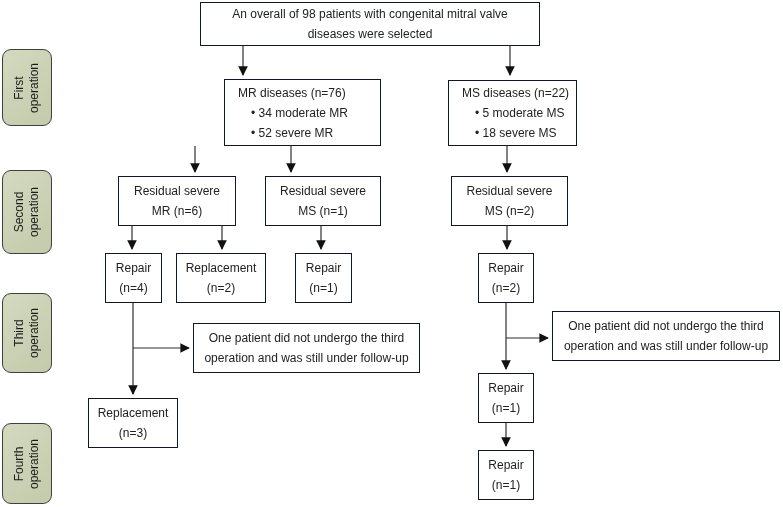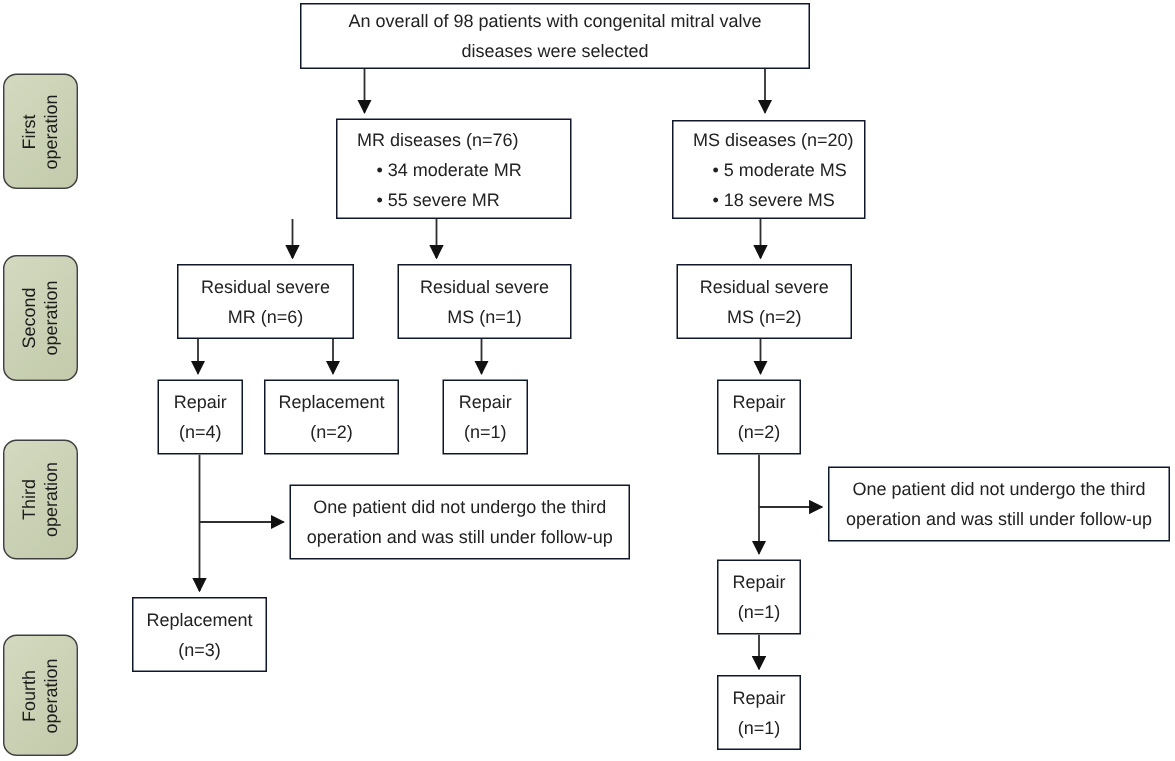--- a/index.html
+++ b/index.html
@@ -102,25 +102,25 @@
     <div class="rot">Fourth
 operation</div>
   </div>
 
   <div class="node" style="left:200px; top:2px; width:340px; height:44px;">An overall of 98 patients with congenital mitral valve
 diseases were selected</div>
 
   <div class="node list" style="left:178px; top:79px; width:157px; height:67px;margin-left:46px;">
     <div>MR diseases (n=76)</div>
     <div class="bullet">• 34 moderate MR</div>
-    <div class="bullet">• 55 severe MR</div>
+    <div class="bullet">• 52 severe MR</div>
   </div>
 
   <div class="node list" style="left:448px; top:80px; width:129px; height:66px;">
-    <div>MS diseases (n=20)</div>
+    <div>MS diseases (n=22)</div>
     <div class="bullet">• 5 moderate MS</div>
     <div class="bullet">• 18 severe MS</div>
   </div>
 
   <div class="node" style="left:118px; top:176px; width:118px; height:50px;">Residual severe
 MR (n=6)</div>
 
   <div class="node" style="left:265px; top:176px; width:116px; height:50px;">Residual severe
 MS (n=1)</div>
 

